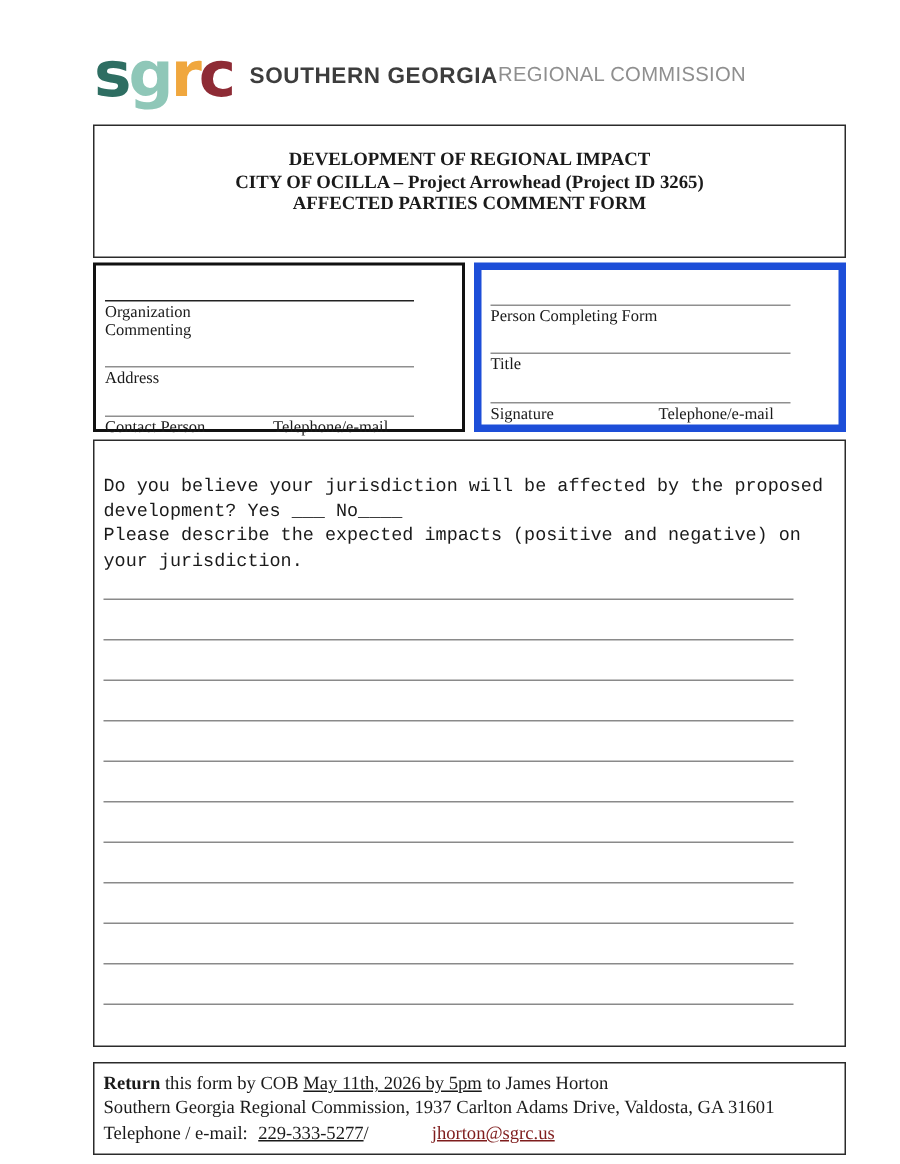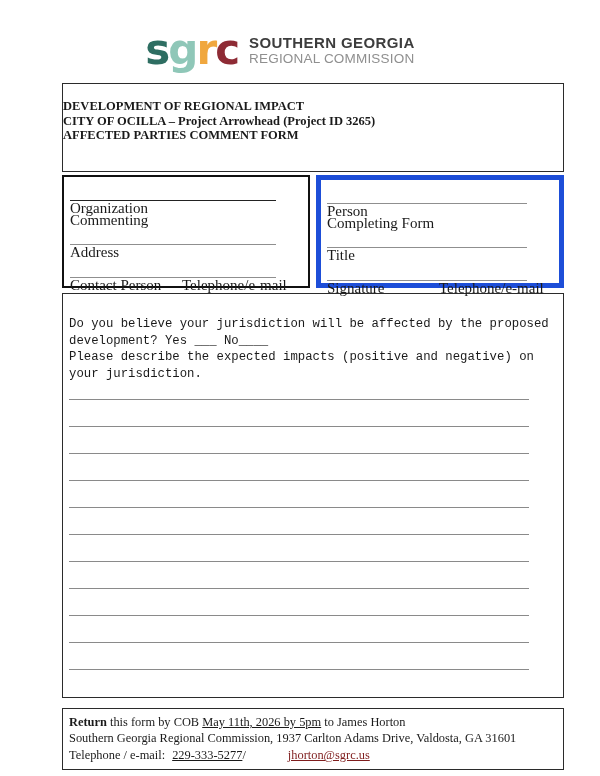--- a/index.html
+++ b/index.html
@@ -14,45 +14,45 @@
     display:flex;justify-content:center;align-items:center;gap:11px;
     transform:translateX(-20px);
   }
   .logo-acronym{
     font-family:"DejaVu Sans", sans-serif;font-weight:bold;
     font-size:42px;line-height:34px;letter-spacing:-2px;
     display:flex;
   }
   .logo-org{
     font-family:"Liberation Sans", sans-serif;
-    display:flex;flex-direction:column;justify-content:center;
+    display:flex;flex-direction:row;justify-content:center;
   }
   .logo-org-line1{font-size:15px;font-weight:bold;letter-spacing:.4px;line-height:17px;}
   .logo-org-line2{font-size:13.5px;letter-spacing:.2px;line-height:15px;}
   
   .page{position:absolute;left:62px;top:83px;width:502px;}
   .box{box-sizing:border-box;background:#fff;}
   
   .title-box{
     width:100%;height:89px;border:1.5px solid #2b2b2b;
-    text-align:left;padding-top:15px;
+    text-align:center;padding-top:15px;
   }
   .title-line{font-weight:bold;font-size:12.5px;line-height:14.6px;}
   
   .fields-row{display:flex;gap:6px;margin-top:3px;}
   .fields-box{box-sizing:border-box;height:113px;padding:0 6px;}
   .fields-left{width:248px;border:2.5px solid #111;}
   .fields-right{flex:1;border:5px solid #1d4ed8;}
   .frow{display:block;}
   .fline{border-bottom:1px solid #8f8f8f;margin-right:26px;height:0;}
   .fline-strong{border-bottom:1.6px solid #222;}
   .frow-1{margin-top:23px;}
   .frow-2{margin-top:18px;}
   .frow-3{margin-top:19px;}
-  .flabels{display:flex;font-size:15px;line-height:12px;margin-top:1px;}
+  .flabels{display:flex;font-size:11px;line-height:12px;margin-top:1px;}
   .flabel1{width:112px;flex:none;}
   .flabel2{flex:1;}
   
   .comment-box{
     margin-top:5px;height:405px;border:1.5px solid #2b2b2b;
     padding:22px 0 0 0;overflow:hidden;font-family:Liberation Mono, monospace;
   }
   .question{padding:0 10px 0 6px;font-size:12.3px;line-height:16.5px;}
   .write-lines{padding:0 34px 0 6px;}
   .write-line{height:26px;border-bottom:1px solid #8a8a8a;}

